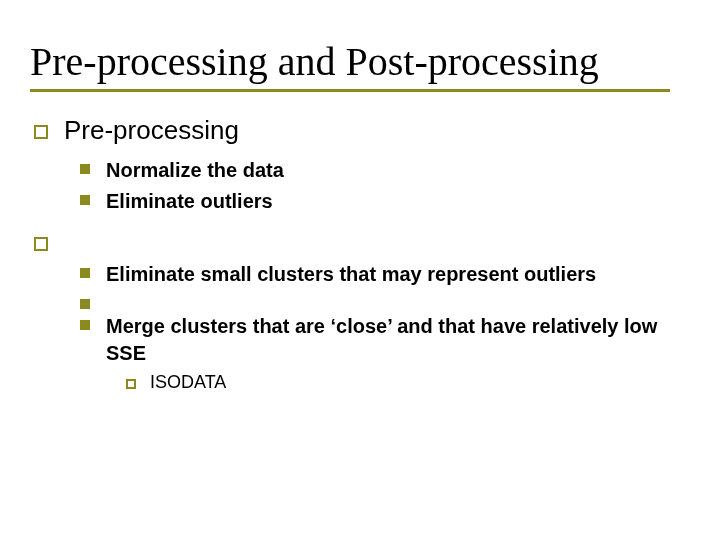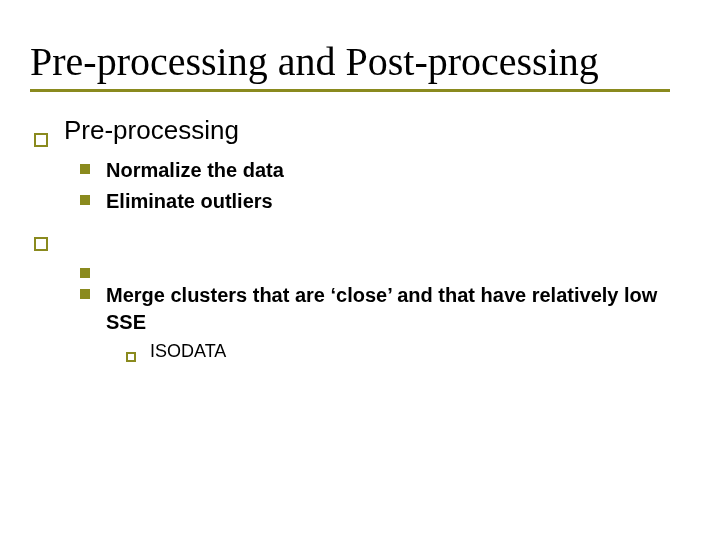--- a/index.html
+++ b/index.html
@@ -31,21 +31,21 @@
     background: #8a8a1e;
     width: 100%;
     margin-bottom: 22px;
   }
   .body {
     font-size: 22px;
     line-height: 1.25;
   }
   .lvl1 {
     display: flex;
-    align-items: flex-end;
+    align-items: center;
     margin: 6px 0 10px 4px;
   }
   .bullet-open {
     width: 14px;
     height: 14px;
     border: 2px solid #8a8a1e;
     display: inline-block;
     margin-right: 16px;
     margin-top: 4px;
     flex: 0 0 auto;
@@ -74,21 +74,21 @@
   .lvl2-text {
     font-size: 20px;
     line-height: 1.35;
     font-weight: bold;
   }
   .lvl3-group {
     margin: 4px 0 0 46px;
   }
   .lvl3 {
     display: flex;
-    align-items: flex-end;
+    align-items: center;
     margin: 2px 0;
   }
   .bullet-open-sm {
     width: 10px;
     height: 10px;
     border: 2px solid #8a8a1e;
     display: inline-block;
     margin-right: 14px;
     margin-top: 4px;
     flex: 0 0 auto;
@@ -121,20 +121,24 @@
         <span class="lvl2-text">Eliminate outliers</span>
       </div>
     </div>
 
     <div class="lvl1">
       <span class="bullet-open"></span>
     </div>
     <div class="lvl2-group">
       <div class="lvl2">
         <span class="bullet-solid"></span>
+        <span class="lvl2-text">Eliminate small clusters that may represent outliers</span>
+      </div>
+      <div class="lvl2">
+        <span class="bullet-solid"></span>
       </div>
       <div class="lvl2">
         <span class="bullet-solid"></span>
         <span class="lvl2-text">Merge clusters that are ‘close’ and that have relatively low SSE</span>
       </div>
       <div class="lvl3-group">
         <div class="lvl3">
           <span class="bullet-open-sm"></span>
           <span class="lvl3-text">ISODATA</span>
         </div>

